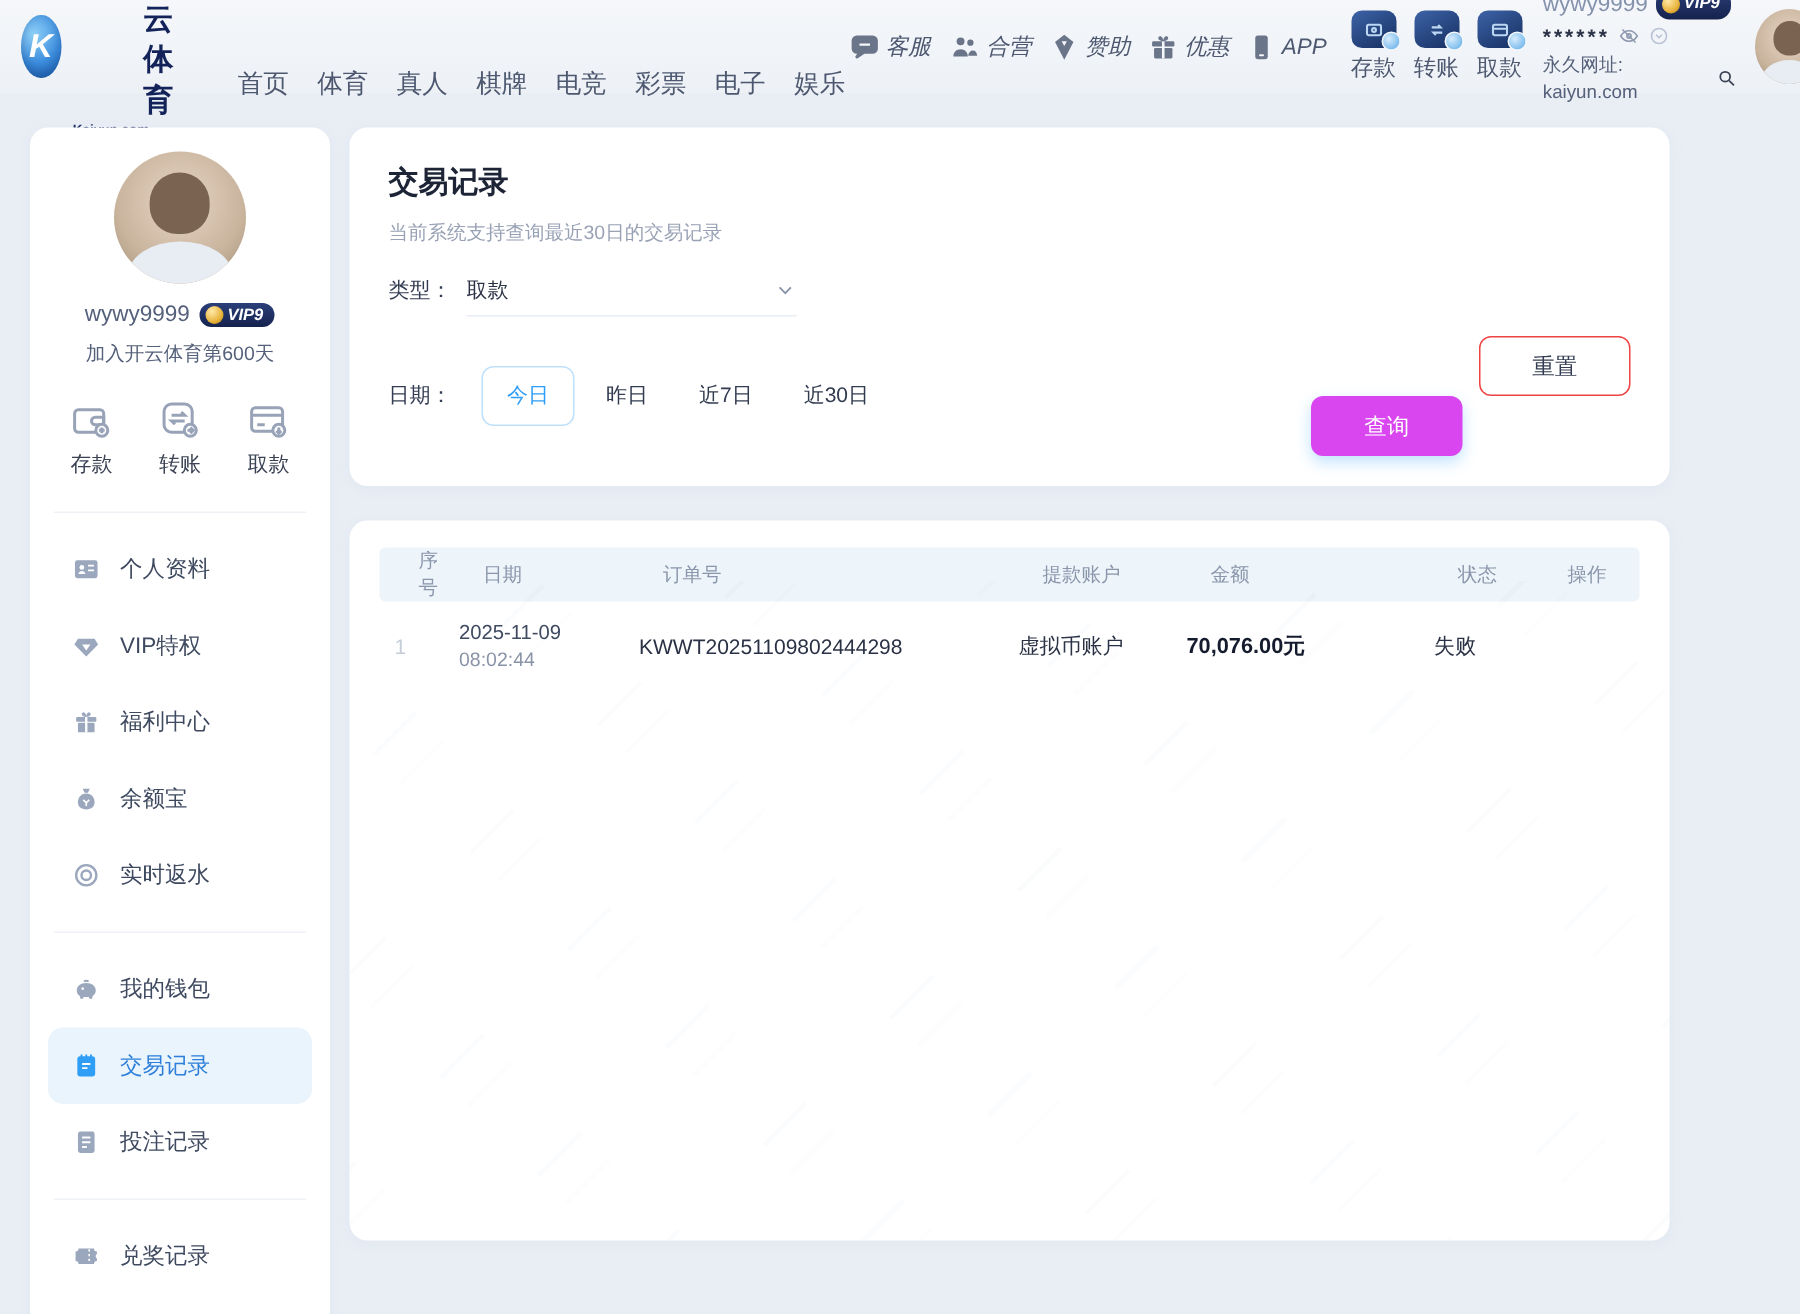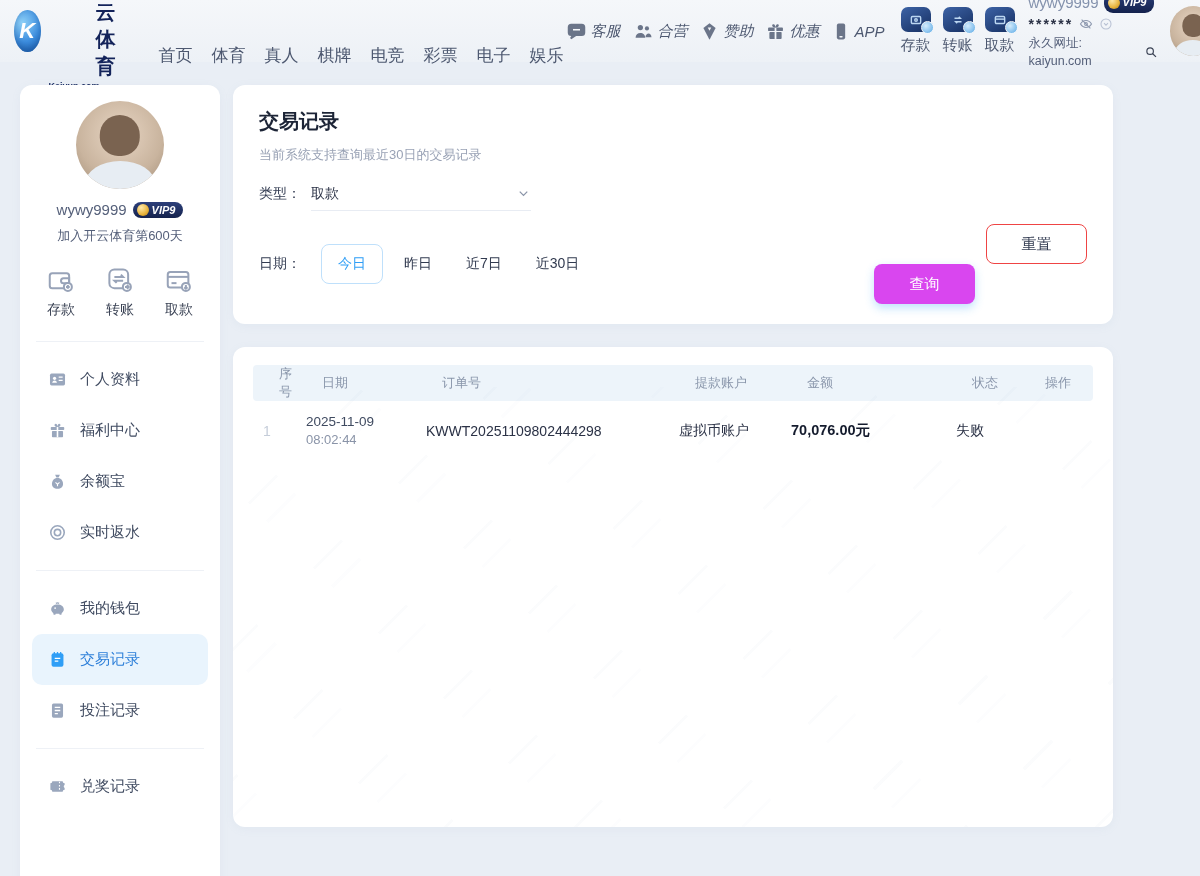--- a/index.html
+++ b/index.html
@@ -316,20 +316,29 @@
               <circle cx="8.3" cy="10.5" r="2" fill="#fff"></circle>
               <path d="M5.3 16c.4-1.7 1.6-2.6 3-2.6s2.6.9 3 2.6z" fill="#fff"></path>
               <path d="M13.5 9h5M13.5 13h5" stroke="#fff" stroke-width="1.5"></path>
             </svg>
         </span>
         <span>个人资料</span>
       </div>
       <div class="menu-item">
         <span class="mi">
           <svg width="19" height="19" viewBox="0 0 24 24" fill="currentColor">
+              <path d="M5 6h14l3 5-10 10L2 11z"></path>
+              <path d="M8.5 11l3.5 5 3.5-5z" fill="#fff"></path>
+            </svg>
+        </span>
+        <span>VIP特权</span>
+      </div>
+      <div class="menu-item">
+        <span class="mi">
+          <svg width="19" height="19" viewBox="0 0 24 24" fill="currentColor">
               <rect x="3.5" y="7.5" width="17" height="4" rx="1"></rect>
               <rect x="5" y="12.5" width="14" height="8" rx="1"></rect>
               <rect x="11" y="7.5" width="2" height="13" fill="#fff"></rect>
               <path d="M12 7.5C8.5 7.5 7 4.5 9.3 3.7 11 3.1 12 5.6 12 7.5zm0 0c3.5 0 5-3 2.7-3.8C13 3.1 12 5.6 12 7.5z"></path>
             </svg>
         </span>
         <span>福利中心</span>
       </div>
       <div class="menu-item">
         <span class="mi">

